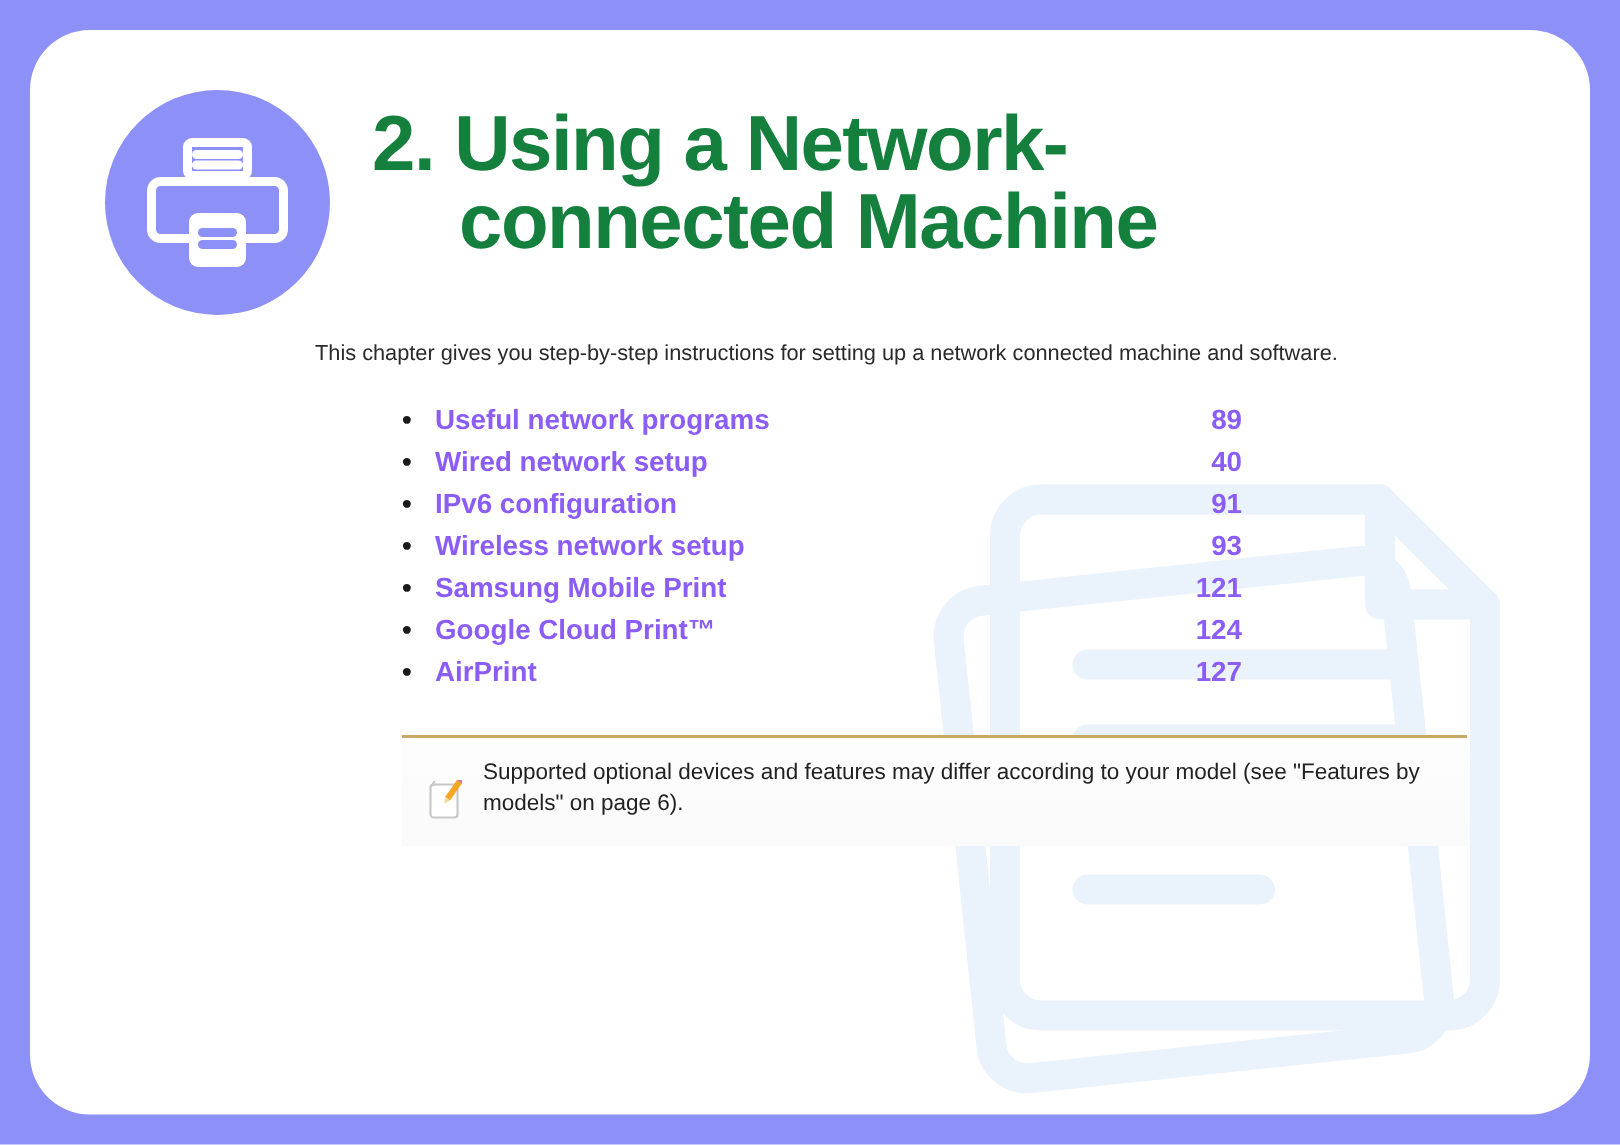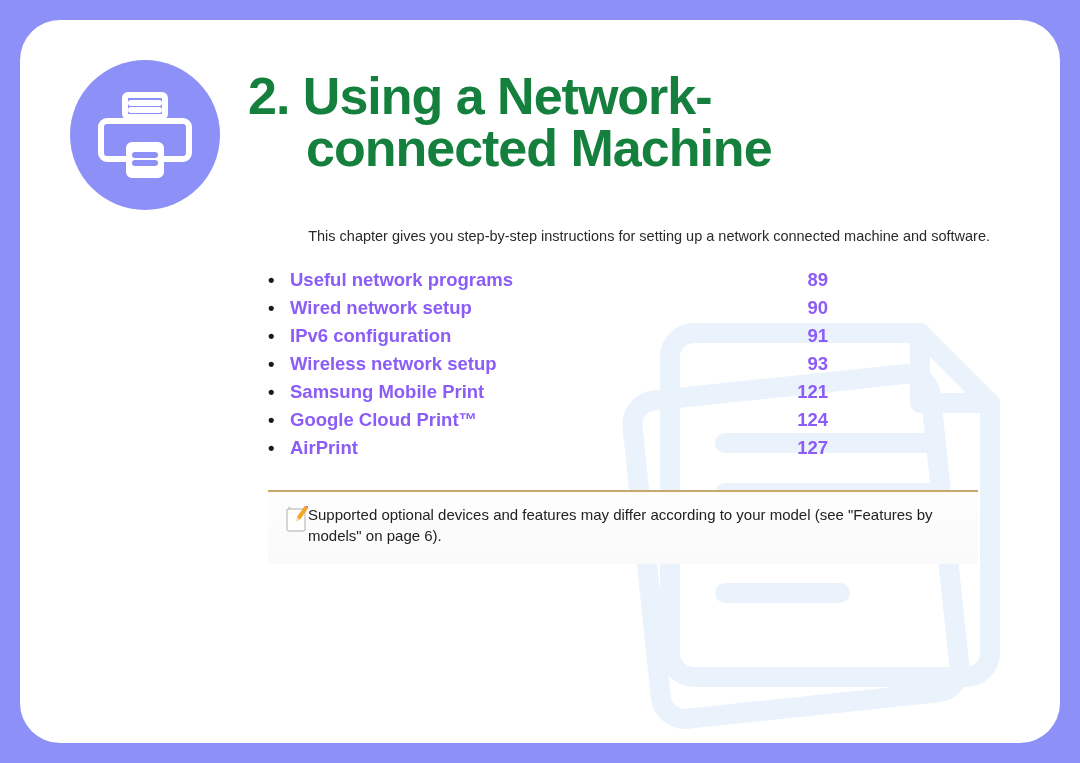--- a/index.html
+++ b/index.html
@@ -50,24 +50,23 @@
     font-family: "Segoe UI", "Arial Black", Arial, sans-serif;
     font-weight: 800;
     font-size: 52px;
     line-height: 1.0;
     color: #15803d;
     letter-spacing: -1px;
   }
   .chapter-num { display: inline; }
   .intro {
     margin-top: 18px;
-    margin-left: 88px;
+    margin-left: 120px;
     font-size: 14.5px;
     color: #2a2a2a;
-    text-align: right;
   }
   .toc {
     margin-top: 22px;
     margin-left: 178px;
     max-width: 560px;
   }
   .toc-row {
     display: flex;
     justify-content: space-between;
     align-items: baseline;
@@ -84,21 +83,22 @@
     font-weight: 900;
   }
   .note-box {
     margin-top: 28px;
     margin-left: 178px;
     max-width: 710px;
     background: linear-gradient(180deg, #ffffff 0%, #fdfdfd 6%, #fafafa 100%);
     border-top: 2px solid #c9a96a;
     padding: 12px 18px 18px 18px;
     display: flex;
-    align-items: flex-start;
+    gap: 14px;
+    align-items: flex-end;
     font-size: 15px;
     line-height: 1.4;
     color: #222;
     box-shadow: inset 0 1px 0 rgba(0,0,0,0.02);
   }
   .note-icon { flex: 0 0 auto; margin-top: 2px; }
   .note-text { flex: 1; }
 </style>
 </head>
 <body>
@@ -149,21 +149,21 @@
 
     <p class="intro">This chapter gives you step-by-step instructions for setting up a network connected machine and software.</p>
 
     <div class="toc">
       <div class="toc-row">
         <span class="toc-label">Useful network programs</span>
         <span class="toc-page">89</span>
       </div>
       <div class="toc-row">
         <span class="toc-label">Wired network setup</span>
-        <span class="toc-page">90</span>
+        <span class="toc-page">40</span>
       </div>
       <div class="toc-row">
         <span class="toc-label">IPv6 configuration</span>
         <span class="toc-page">91</span>
       </div>
       <div class="toc-row">
         <span class="toc-label">Wireless network setup</span>
         <span class="toc-page">93</span>
       </div>
       <div class="toc-row">

